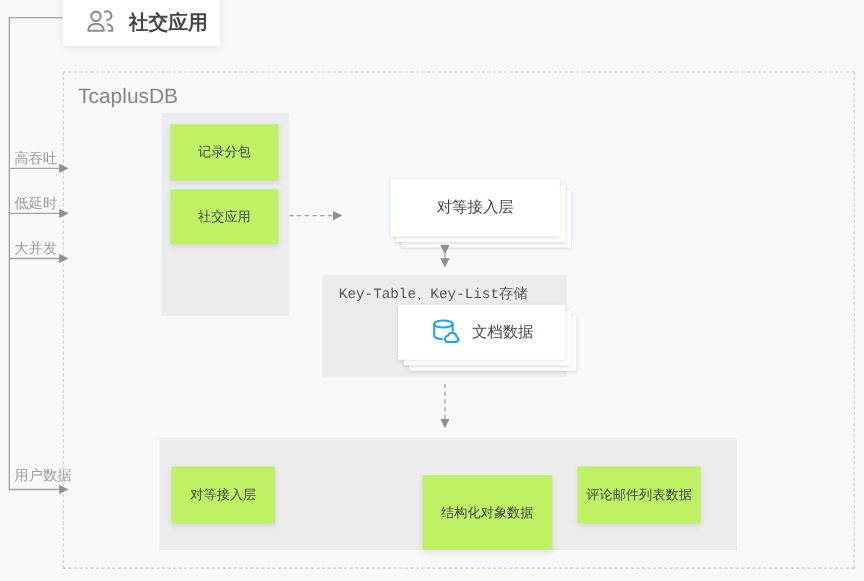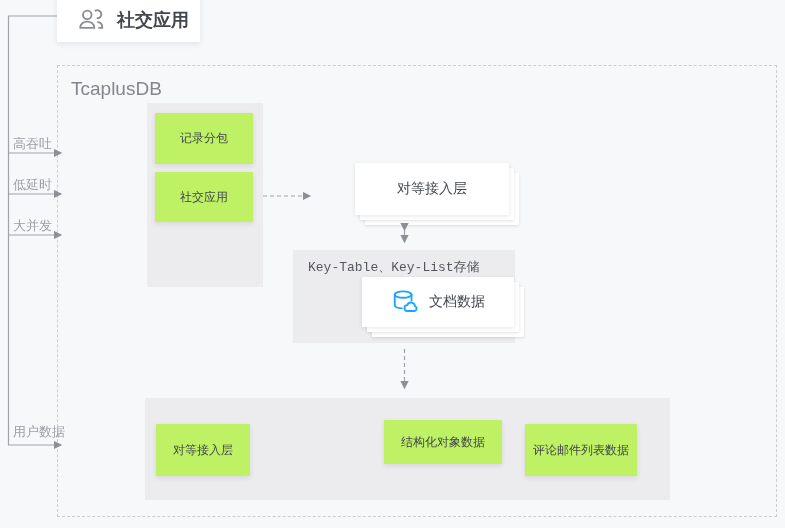--- a/index.html
+++ b/index.html
@@ -124,16 +124,16 @@
           <path d="M22 7 v6.5"></path>
           <path d="M17.6 24.6 a3.1 3.1 0 0 1 -.2-6.2 4.3 4.3 0 0 1 8.3 1 2.7 2.7 0 0 1 -.6 5.2 z" fill="#ffffff"></path>
         </svg>
       </span>
       <span>文档数据</span>
     </div>
   </div>
 
   <div class="panel" style="left:145px;top:398px;width:525px;height:102px"></div>
   <div class="whitebox" style="left:156px;top:424px;width:94px;height:52px">对等接入层</div>
-  <div class="whitebox" style="left:384px;top:420px;width:118px;height:44px">结构化对象数据</div>
+  <div class="whitebox" style="left:384px;top:432px;width:118px;height:68px">结构化对象数据</div>
   <div class="whitebox" style="left:525px;top:424px;width:112px;height:52px">评论邮件列表数据</div>
 
 </div>
 
 </body></html>

